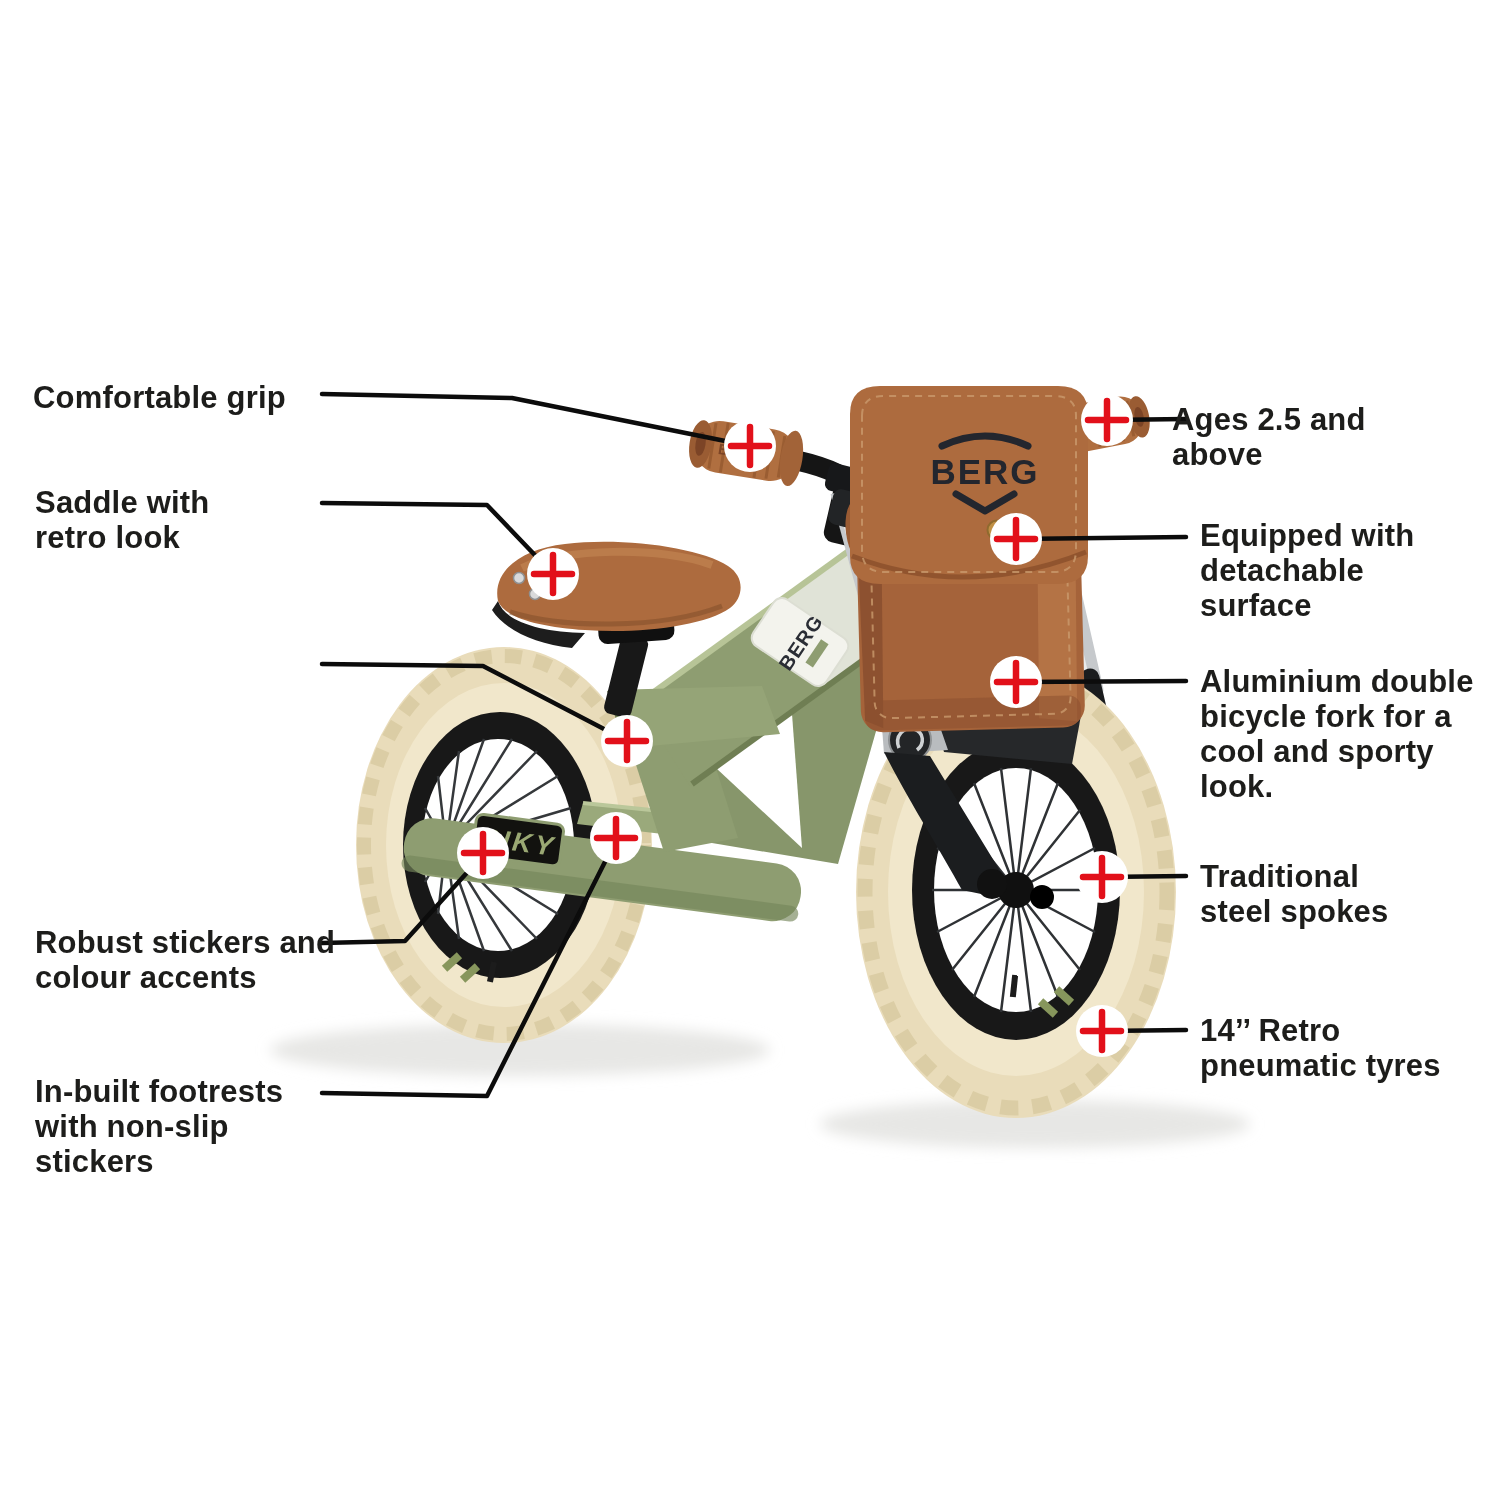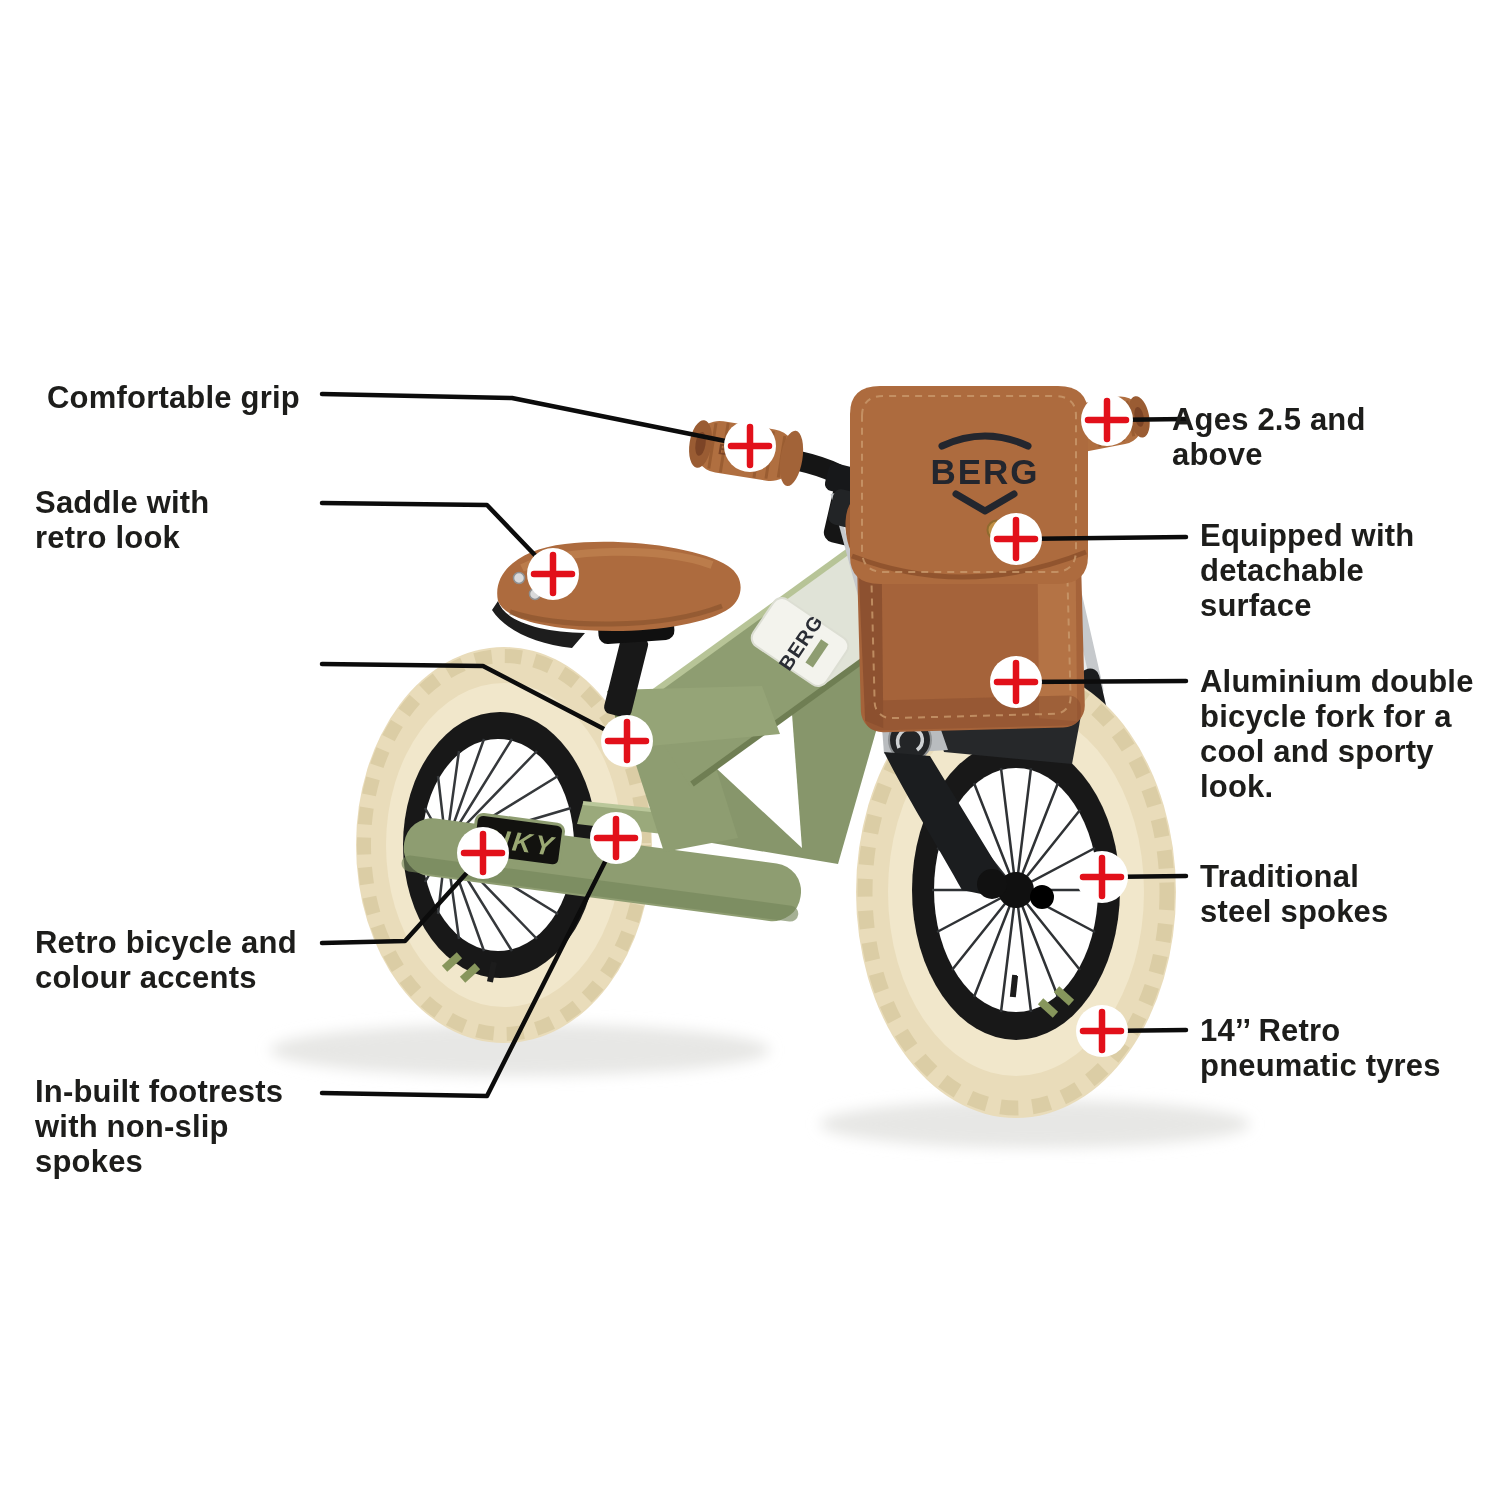--- a/index.html
+++ b/index.html
@@ -213,28 +213,28 @@
       <circle cx="1102" cy="877" r="26" fill="#ffffff"></circle>
       <path d="M1083,877 L1121,877 M1102,858 L1102,896" stroke="var(--marker-red,#e2101a)" stroke-width="6.5"></path>
     </g>
     <g>
       <circle cx="1102" cy="1031" r="26" fill="#ffffff"></circle>
       <path d="M1083,1031 L1121,1031 M1102,1012 L1102,1050" stroke="var(--marker-red,#e2101a)" stroke-width="6.5"></path>
     </g>
   </g>
 </svg>
 
-  <div class="label" style="left:47px;top:380px">Comfortable grip</div>
+  <div class="label" style="left:33px;top:380px">Comfortable grip</div>
   <div class="label" style="left:35px;top:485px">Saddle with
 retro look</div>
-  <div class="label" style="left:35px;top:925px">Retro bicycle and
+  <div class="label" style="left:35px;top:925px">Robust stickers and
 colour accents</div>
   <div class="label" style="left:35px;top:1074px">In-built footrests
 with non-slip
-spokes</div>
+stickers</div>
 
   <div class="label" style="left:1172px;top:402px">Ages 2.5 and
 above</div>
   <div class="label" style="left:1200px;top:518px">Equipped with
 detachable
 surface</div>
   <div class="label" style="left:1200px;top:859px">Traditional
 steel spokes</div>
   <div class="label" style="left:1200px;top:664px">Aluminium double
 bicycle fork for a

